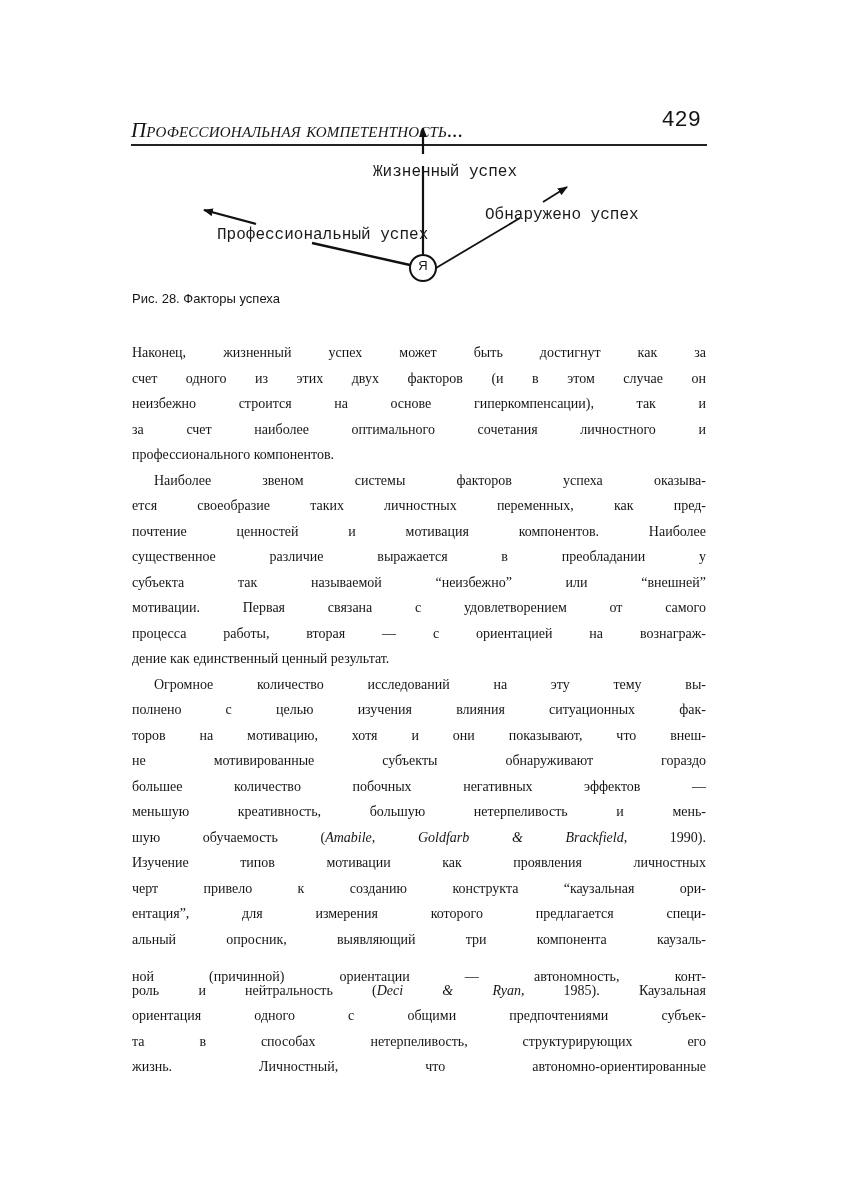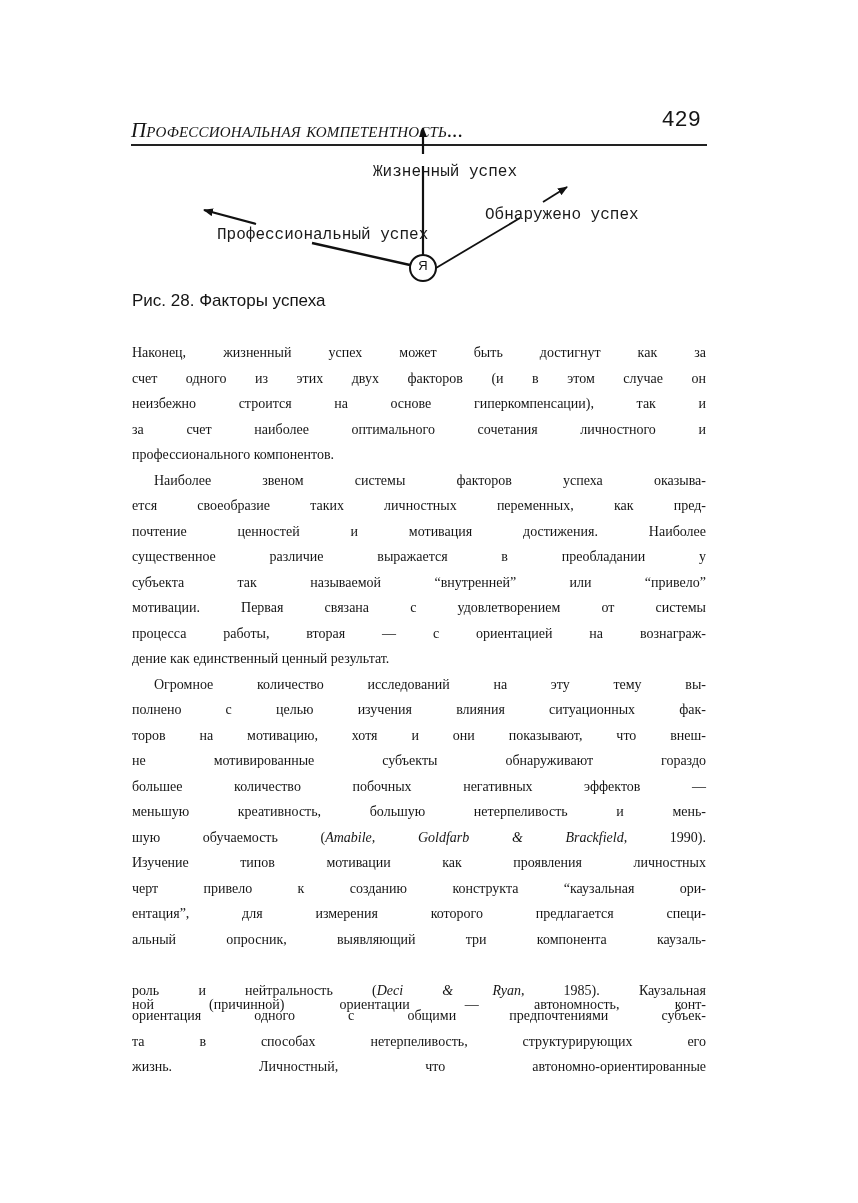--- a/index.html
+++ b/index.html
@@ -70,21 +70,21 @@
       font-family: Liberation Mono, monospace;
       font-size: 16px;
       color: #1a1a1a;
       white-space: nowrap;
     }
     .fig-caption {
       position: absolute;
       left: 132px;
       top: 291px;
       font-family: "Liberation Sans", "DejaVu Sans", sans-serif;
-      font-size: 17px;
+      font-size: 13px;
       color: #151515;
       white-space: nowrap;
     }
     .ya-label {
       position: absolute;
       left: 414px;
       top: 258px;
       width: 18px;
       text-align: center;
       font-family: "Liberation Sans", "DejaVu Sans", sans-serif;
@@ -163,38 +163,38 @@
   <div class="body-text">
 
     <div class="line" style="top:340px">Наконец, жизненный успех может быть достигнут как за</div>
     <div class="line" style="top:365.5px">счет одного из этих двух факторов (и в этом случае он</div>
     <div class="line" style="top:391px">неизбежно строится на основе гиперкомпенсации), так и</div>
     <div class="line" style="top:416.5px">за счет наиболее оптимального сочетания личностного и</div>
     <div class="line last" style="top:442px">профессионального компонентов.</div>
 
     <div class="line indent" style="top:467.5px">Наиболее звеном системы факторов успеха оказыва-</div>
     <div class="line" style="top:493px">ется своеобразие таких личностных переменных, как пред-</div>
-    <div class="line" style="top:518.5px">почтение ценностей и мотивация достижения. Наиболее</div>
+    <div class="line" style="top:518.5px">почтение ценностей и мотивация компонентов. Наиболее</div>
     <div class="line" style="top:544px">существенное различие выражается в преобладании у</div>
-    <div class="line" style="top:569.5px">субъекта так называемой “внутренней” или “привело”</div>
-    <div class="line" style="top:595px">мотивации. Первая связана с удовлетворением от системы</div>
+    <div class="line" style="top:569.5px">субъекта так называемой “неизбежно” или “внешней”</div>
+    <div class="line" style="top:595px">мотивации. Первая связана с удовлетворением от самого</div>
     <div class="line" style="top:620.5px">процесса работы, вторая — с ориентацией на вознаграж-</div>
     <div class="line last" style="top:646px">дение как единственный ценный результат.</div>
 
     <div class="line indent" style="top:671.5px">Огромное количество исследований на эту тему вы-</div>
     <div class="line" style="top:697px">полнено с целью изучения влияния ситуационных фак-</div>
     <div class="line" style="top:722.5px">торов на мотивацию, хотя и они показывают, что внеш-</div>
     <div class="line" style="top:748px">не мотивированные субъекты обнаруживают гораздо</div>
     <div class="line" style="top:773.5px">большее количество побочных негативных эффектов —</div>
     <div class="line" style="top:799px">меньшую креативность, большую нетерпеливость и мень-</div>
     <div class="line" style="top:824.5px"><span>шую обучаемость (</span><span class="cite">Amabile, Goldfarb &amp; Brackfield</span><span>, 1990).</span></div>
     <div class="line" style="top:850px">Изучение типов мотивации как проявления личностных</div>
     <div class="line" style="top:875.5px">черт привело к созданию конструкта “каузальная ори-</div>
     <div class="line" style="top:901px">ентация”, для измерения которого предлагается специ-</div>
     <div class="line" style="top:926.5px">альный опросник, выявляющий три компонента каузаль-</div>
-    <div class="line" style="top:992px">ной (причинной) ориентации — автономность, конт-</div>
+    <div class="line" style="top:964px">ной (причинной) ориентации — автономность, конт-</div>
     <div class="line" style="top:977.5px"><span>роль и нейтральность (</span><span class="cite">Deci &amp; Ryan</span><span>, 1985). Каузальная</span></div>
     <div class="line" style="top:1003px">ориентация одного с общими предпочтениями субъек-</div>
     <div class="line" style="top:1028.5px">та в способах нетерпеливость, структурирующих его</div>
     <div class="line" style="top:1054px">жизнь. Личностный, что автономно-ориентированные</div>
   </div>
 
 </div>
 
 </body></html>

